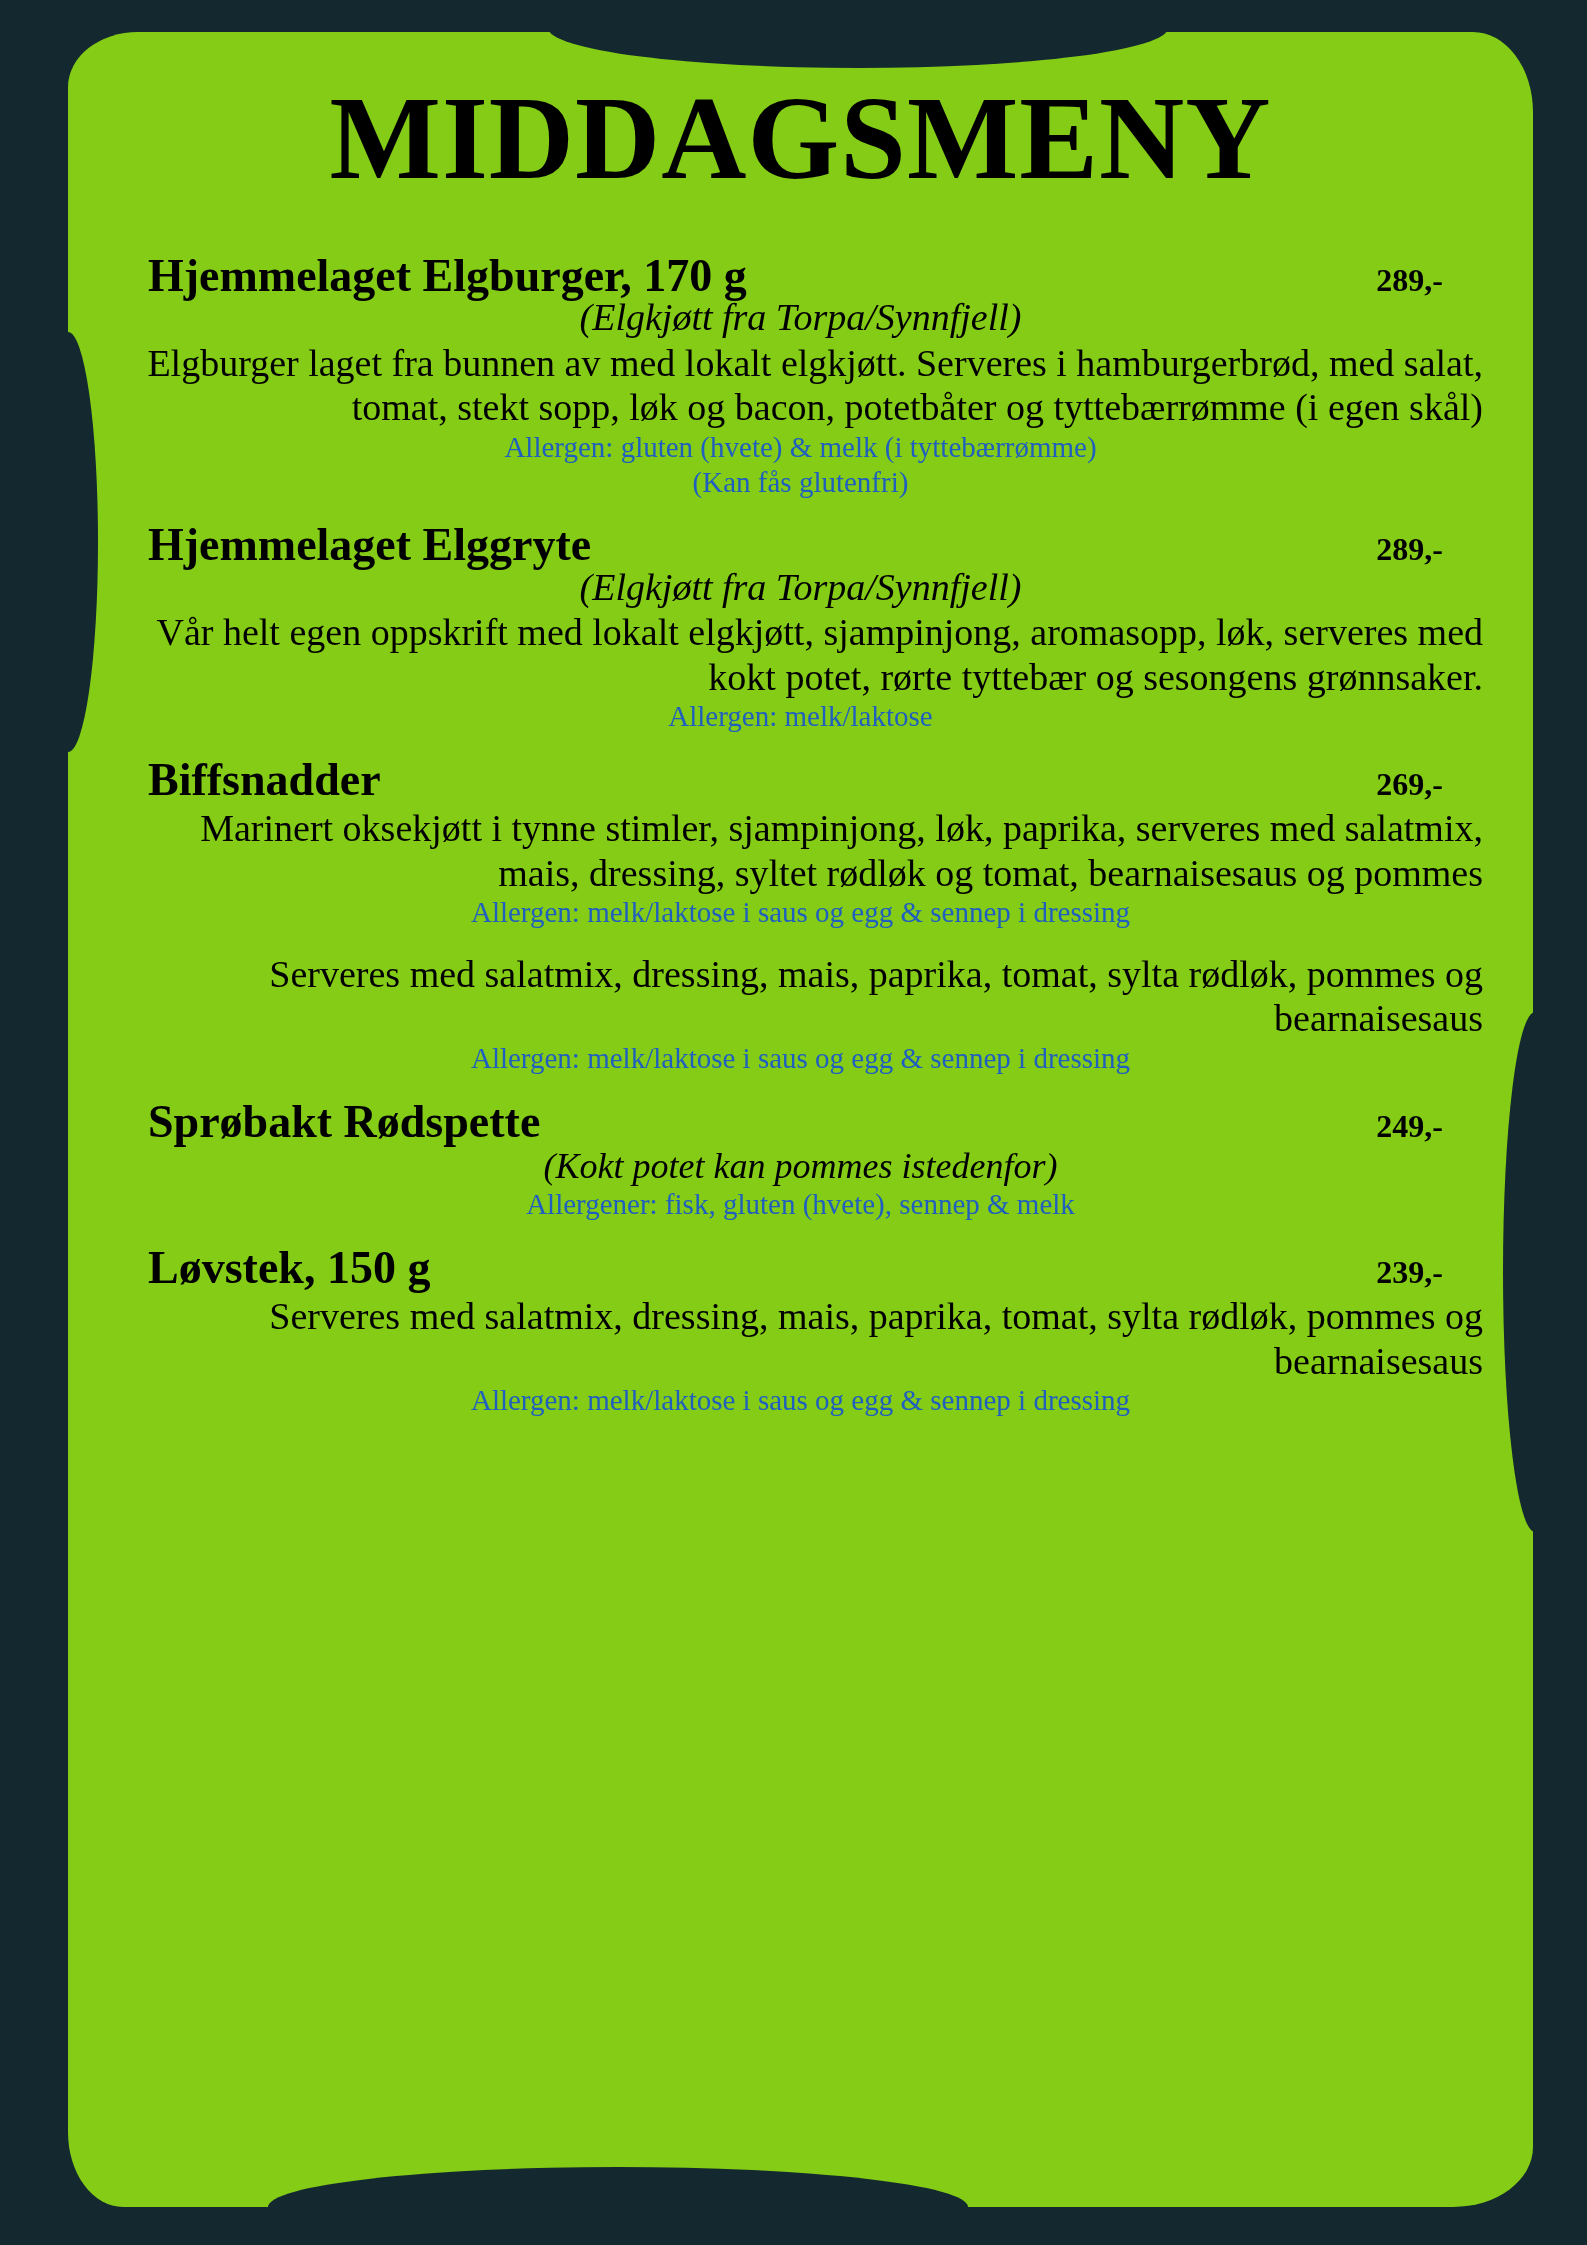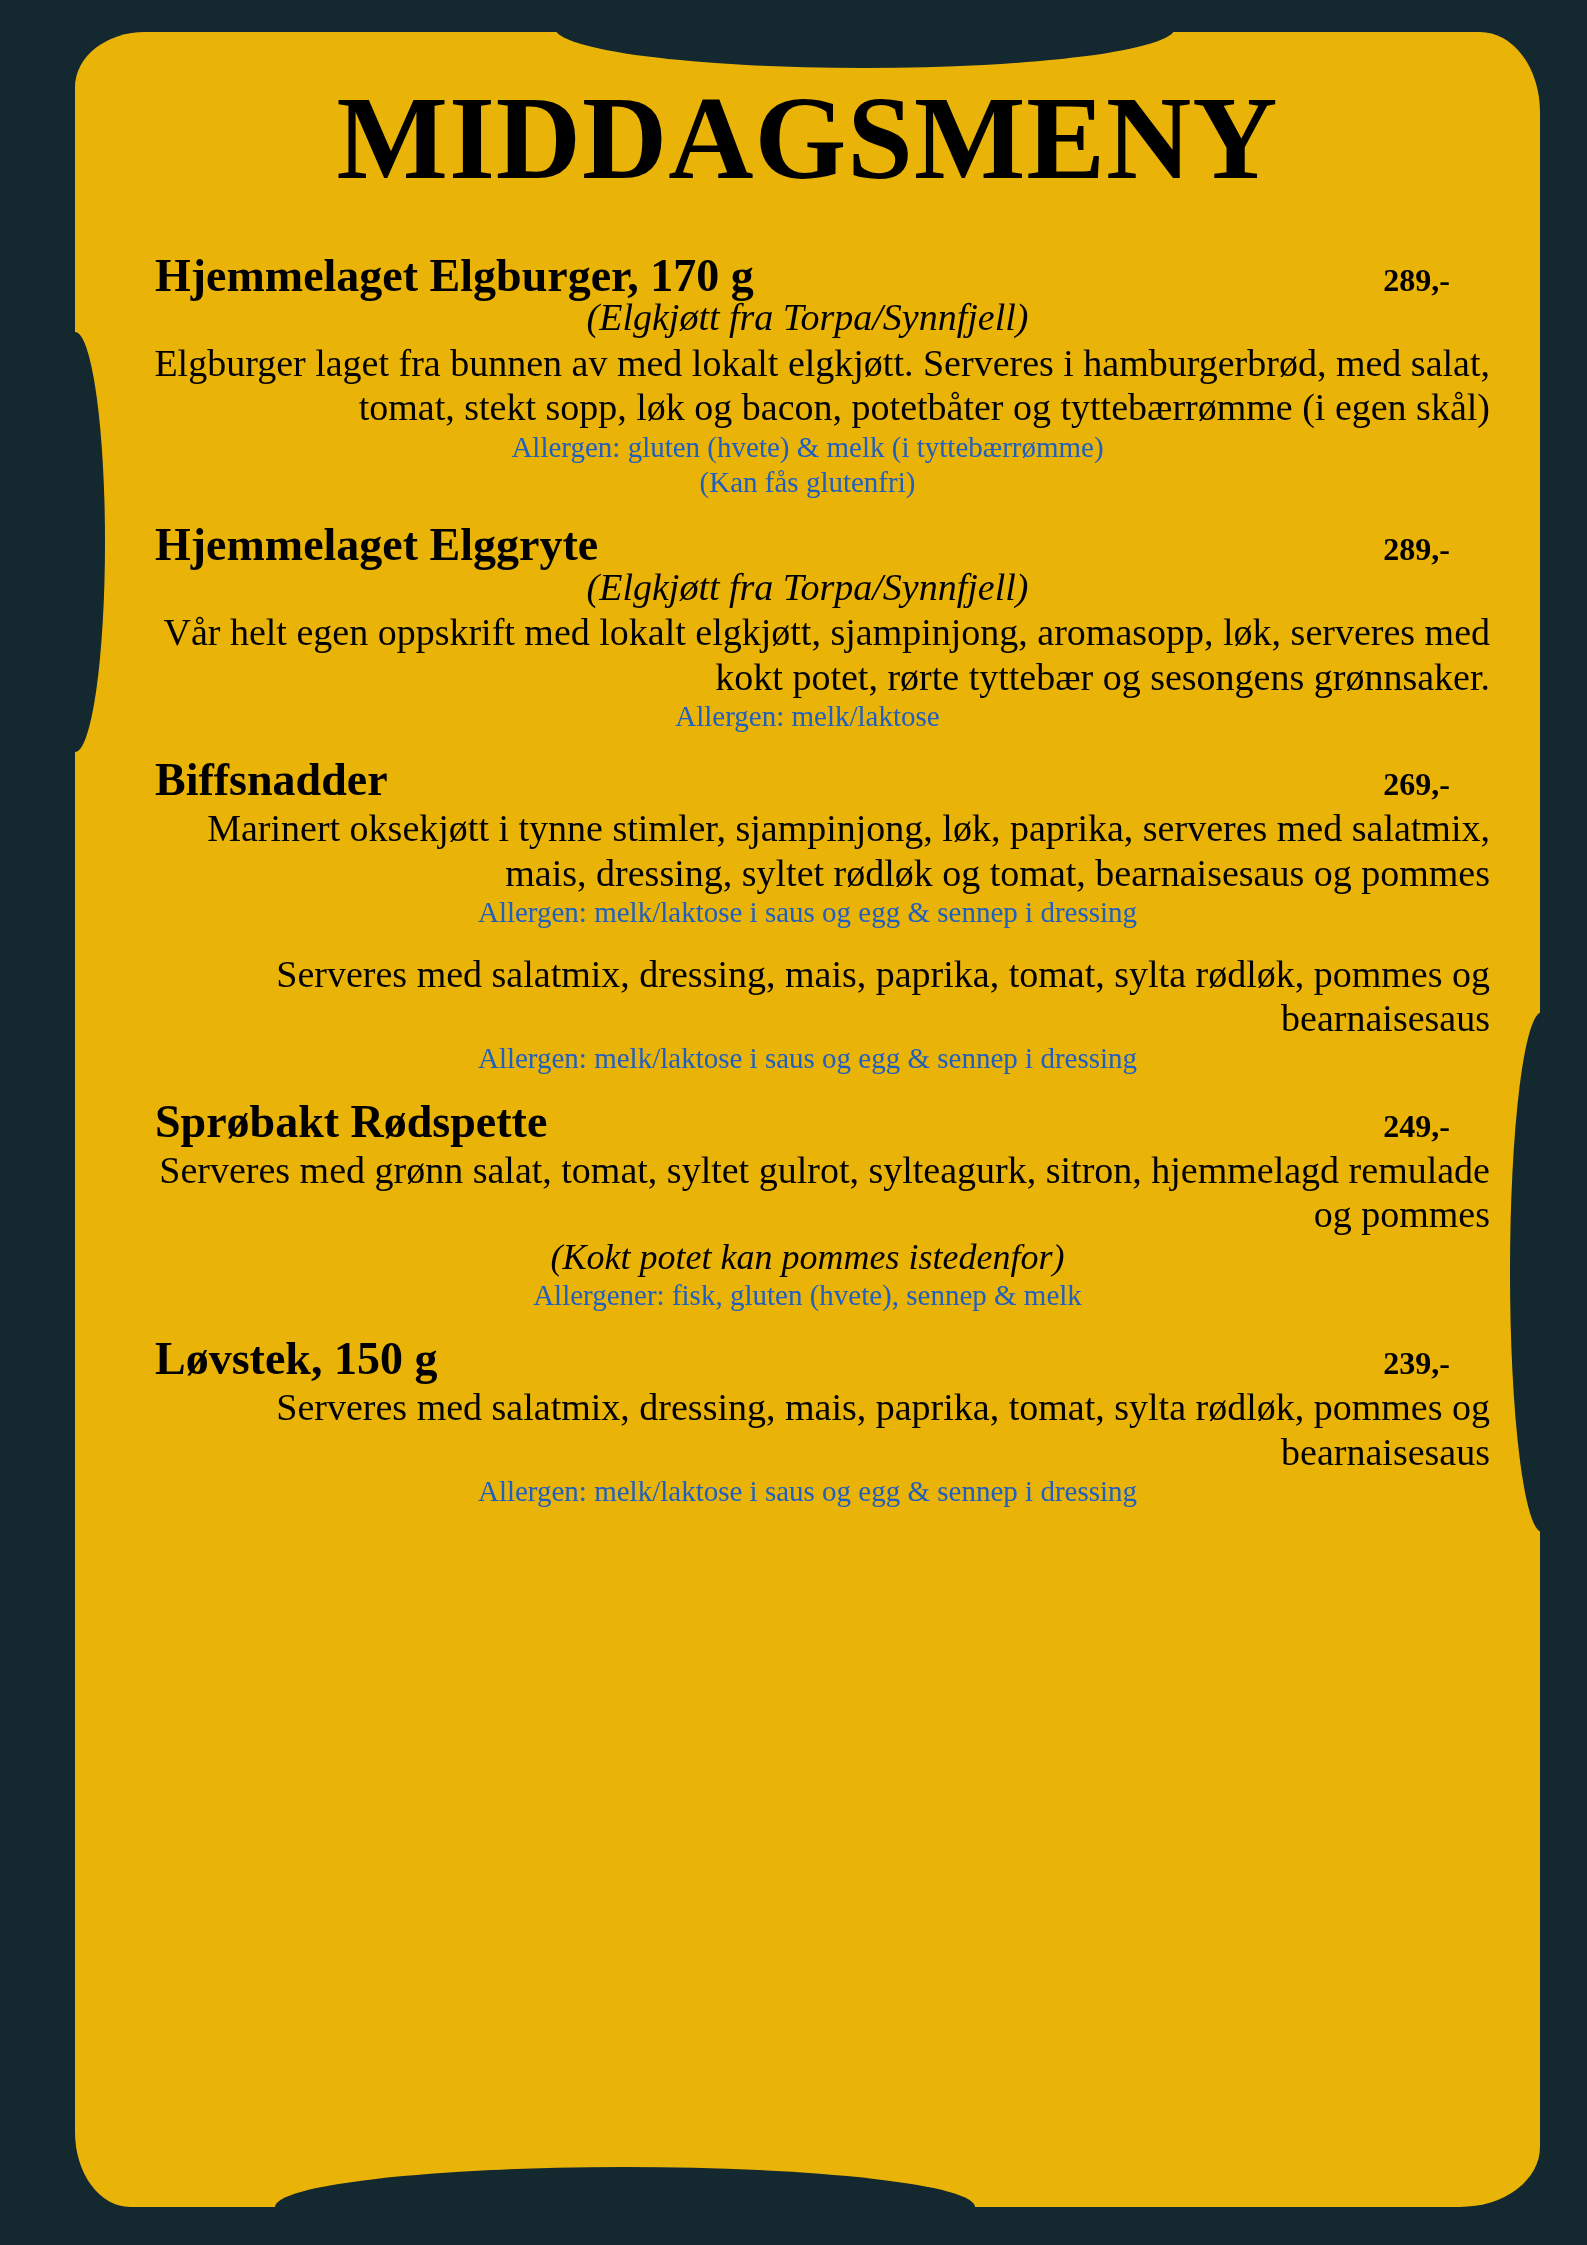--- a/index.html
+++ b/index.html
@@ -15,25 +15,25 @@
   }
   .page {
     position: relative;
     width: 1587px;
     height: 2245px;
     background: #13282f;
     box-sizing: border-box;
   }
   .paper {
     position: absolute;
-    left: 75px;
+    left: 68px;
     top: 32px;
     width: 1465px;
     height: 2175px;
-    background: #eab308;
+    background: #84cc16;
     border-radius: 70px 60px 80px 55px / 55px 80px 60px 75px;
     box-sizing: border-box;
     padding: 0 50px;
     overflow: hidden;
   }
   
   .paper::before {
     content: "";
     position: absolute;
     left: -30px;
@@ -187,21 +187,20 @@
       <div class="item">
         <div class="item-desc">Serveres med salatmix, dressing, mais, paprika, tomat, sylta rødløk, pommes og bearnaisesaus</div>
         <div class="item-allergen">Allergen: melk/laktose i saus og egg &amp; sennep i dressing</div>
       </div>
 
       <div class="item">
         <div class="item-head">
           <span class="item-name">Sprøbakt Rødspette</span>
           <span class="item-price">249,-</span>
         </div>
-        <div class="item-desc">Serveres med grønn salat, tomat, syltet gulrot, sylteagurk, sitron, hjemmelagd remulade og  pommes</div>
         <div class="item-note">(Kokt potet kan pommes istedenfor)</div>
         <div class="item-allergen">Allergener: fisk, gluten (hvete), sennep &amp; melk</div>
       </div>
 
       <div class="item">
         <div class="item-head">
           <span class="item-name">Løvstek, 150 g</span>
           <span class="item-price">239,-</span>
         </div>
         <div class="item-desc">Serveres med salatmix, dressing, mais, paprika, tomat, sylta rødløk, pommes og bearnaisesaus</div>

